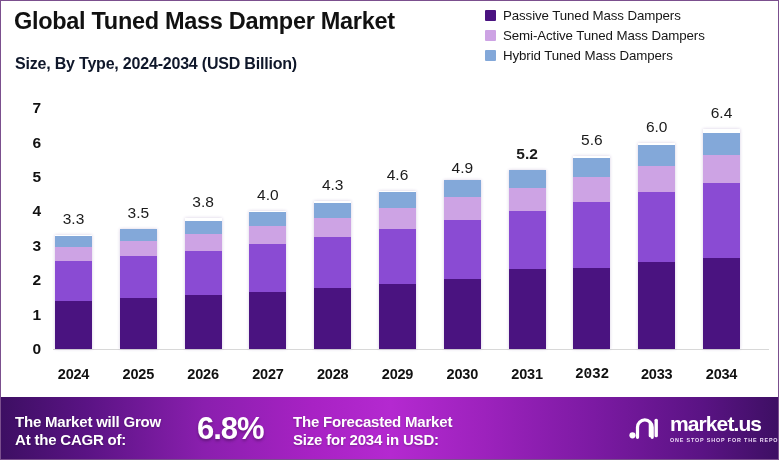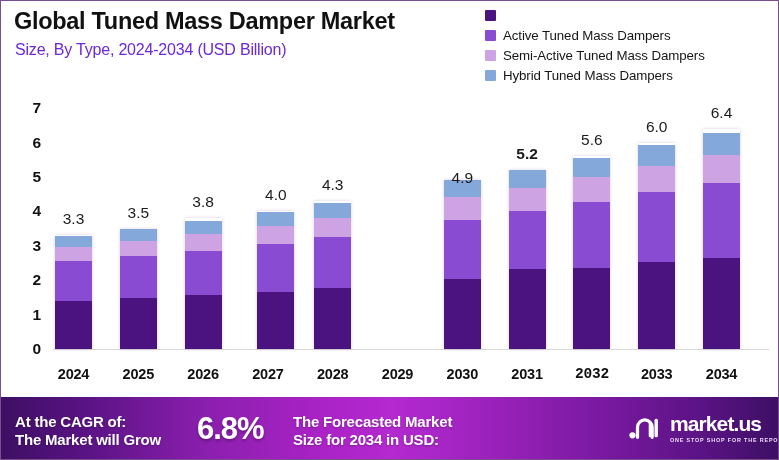--- a/index.html
+++ b/index.html
@@ -20,22 +20,22 @@
   
   #header {
     position: absolute; left: 0; top: 0; width: 755px; height: 92px;
   }
   #title {
     position: absolute; left: 13px; top: 7px;
     font-size: 23.5px; font-weight: bold; color: #111111;
     letter-spacing: -0.3px; white-space: nowrap;
   }
   #subtitle {
-    position: absolute; left: 14px; top: 40px;
-    font-size: 16px; font-weight: normal; color: #6d28d9;
+    position: absolute; left: 14px; top: 54px;
+    font-size: 16px; font-weight: bold; color: #0f172a;
     letter-spacing: -0.2px; white-space: nowrap;
   }
 
   
   #legend {
     position: absolute; left: 484px; top: 6px;
     display: flex; flex-direction: column; gap: 3px;
   }
   .legend-row { display: flex; align-items: center; height: 17px; }
   .legend-swatch {
@@ -134,24 +134,21 @@
 <div id="root">
 
   <div id="header">
     <div id="title">Global Tuned Mass Damper Market</div>
     <div id="subtitle">Size, By Type, 2024-2034 (USD Billion)</div>
   </div>
 
   <div id="legend">
       <div class="legend-row">
         <span class="legend-swatch" style="background: rgb(74, 19, 128);"></span>
-      </div>
-      <div class="legend-row">
-        <span class="legend-swatch" style="background: rgb(138, 75, 211);"></span>
-        <span class="legend-label">Active Tuned Mass Dampers</span>
+        <span class="legend-label">Passive Tuned Mass Dampers</span>
       </div>
       <div class="legend-row">
         <span class="legend-swatch" style="background: rgb(205, 163, 228);"></span>
         <span class="legend-label">Semi-Active Tuned Mass Dampers</span>
       </div>
       <div class="legend-row">
         <span class="legend-swatch" style="background: rgb(131, 168, 217);"></span>
         <span class="legend-label">Hybrid Tuned Mass Dampers</span>
       </div>
     </div>
@@ -189,46 +186,55 @@
         </div>
         <div class="bar-group" style="left: 183.6px; bottom: 39px;">
           <div class="bar-stack" style="height: 130.72px;">
             <div class="seg seg-passive" style="height: 53.664px; background: rgb(74, 19, 128);"></div>
             <div class="seg seg-active" style="height: 44.376px; background: rgb(138, 75, 211);"></div>
             <div class="seg seg-semiactive" style="height: 16.856px; background: rgb(205, 163, 228);"></div>
             <div class="seg seg-hybrid" style="height: 12.728px; background: rgb(131, 168, 217);"></div>
           </div>
           <div class="bar-total" style="bottom: 137.72px;">3.8</div>
         </div>
-        <div class="bar-group" style="left: 248.4px; bottom: 39px; margin-left: 8px;">
+        <div class="bar-group" style="left: 248.4px; bottom: 39px;">
           <div class="bar-stack" style="height: 137.6px;">
             <div class="seg seg-passive" style="height: 57.104px; background: rgb(74, 19, 128);"></div>
             <div class="seg seg-active" style="height: 47.472px; background: rgb(138, 75, 211);"></div>
             <div class="seg seg-semiactive" style="height: 18.232px; background: rgb(205, 163, 228);"></div>
             <div class="seg seg-hybrid" style="height: 13.76px; background: rgb(131, 168, 217);"></div>
           </div>
           <div class="bar-total" style="bottom: 144.6px;">4.0</div>
         </div>
         <div class="bar-group" style="left: 313.2px; bottom: 39px;">
           <div class="bar-stack" style="height: 147.92px;">
             <div class="seg seg-passive" style="height: 60.888px; background: rgb(74, 19, 128);"></div>
             <div class="seg seg-active" style="height: 50.912px; background: rgb(138, 75, 211);"></div>
             <div class="seg seg-semiactive" style="height: 19.608px; background: rgb(205, 163, 228);"></div>
             <div class="seg seg-hybrid" style="height: 14.792px; background: rgb(131, 168, 217);"></div>
           </div>
           <div class="bar-total" style="bottom: 154.92px;">4.3</div>
         </div>
+        <div class="bar-group" style="left: 378px; bottom: 39px;">
+          <div class="bar-stack" style="height: 158.24px;">
+            <div class="seg seg-passive" style="height: 65.016px; background: rgb(74, 19, 128);"></div>
+            <div class="seg seg-active" style="height: 55.384px; background: rgb(138, 75, 211);"></div>
+            <div class="seg seg-semiactive" style="height: 20.984px; background: rgb(205, 163, 228);"></div>
+            <div class="seg seg-hybrid" style="height: 15.824px; background: rgb(131, 168, 217);"></div>
+          </div>
+          <div class="bar-total" style="bottom: 165.24px;">4.6</div>
+        </div>
         <div class="bar-group" style="left: 442.8px; bottom: 39px;">
           <div class="bar-stack" style="height: 168.56px;">
             <div class="seg seg-passive" style="height: 69.832px; background: rgb(74, 19, 128);"></div>
             <div class="seg seg-active" style="height: 59.856px; background: rgb(138, 75, 211);"></div>
             <div class="seg seg-semiactive" style="height: 22.36px; background: rgb(205, 163, 228);"></div>
             <div class="seg seg-hybrid" style="height: 16.856px; background: rgb(131, 168, 217);"></div>
           </div>
-          <div class="bar-total" style="bottom: 162px; margin-top: 31px;">4.9</div>
+          <div class="bar-total" style="bottom: 172px; margin-top: 31px;">4.9</div>
         </div>
         <div class="bar-group" style="left: 507.6px; bottom: 39px;">
           <div class="bar-stack" style="height: 178.88px;">
             <div class="seg seg-passive" style="height: 79.808px; background: rgb(74, 19, 128);"></div>
             <div class="seg seg-active" style="height: 58.48px; background: rgb(138, 75, 211);"></div>
             <div class="seg seg-semiactive" style="height: 22.704px; background: rgb(205, 163, 228);"></div>
             <div class="seg seg-hybrid" style="height: 17.888px; background: rgb(131, 168, 217);"></div>
           </div>
           <div class="bar-total" style="bottom: 185.88px; font-weight: bold;">5.2</div>
         </div>
@@ -270,22 +276,22 @@
         <div class="xtick" style="left: 430.3px;">2030</div>
         <div class="xtick" style="left: 495.1px; margin-top: 24px;">2031</div>
         <div class="xtick" style="left: 559.9px; font-family: Liberation Mono, monospace;">2032</div>
         <div class="xtick" style="left: 624.7px;">2033</div>
         <div class="xtick" style="left: 689.5px;">2034</div>
       </div>
   </div>
 
   <div id="footer">
     <div class="f-text" id="f-cagr-text">
+      <div>The Market will Grow</div>
       <div>At the CAGR of:</div>
-      <div>The Market will Grow</div>
     </div>
     <div class="f-big" id="f-cagr-value">6.8%</div>
 
     <div class="f-text" id="f-size-text">
       <div>The Forecasted Market</div>
       <div>Size for 2034 in USD:</div>
     </div>
 
     <div id="f-logo">
       <svg id="logo-mark" viewBox="0 0 44 32">

